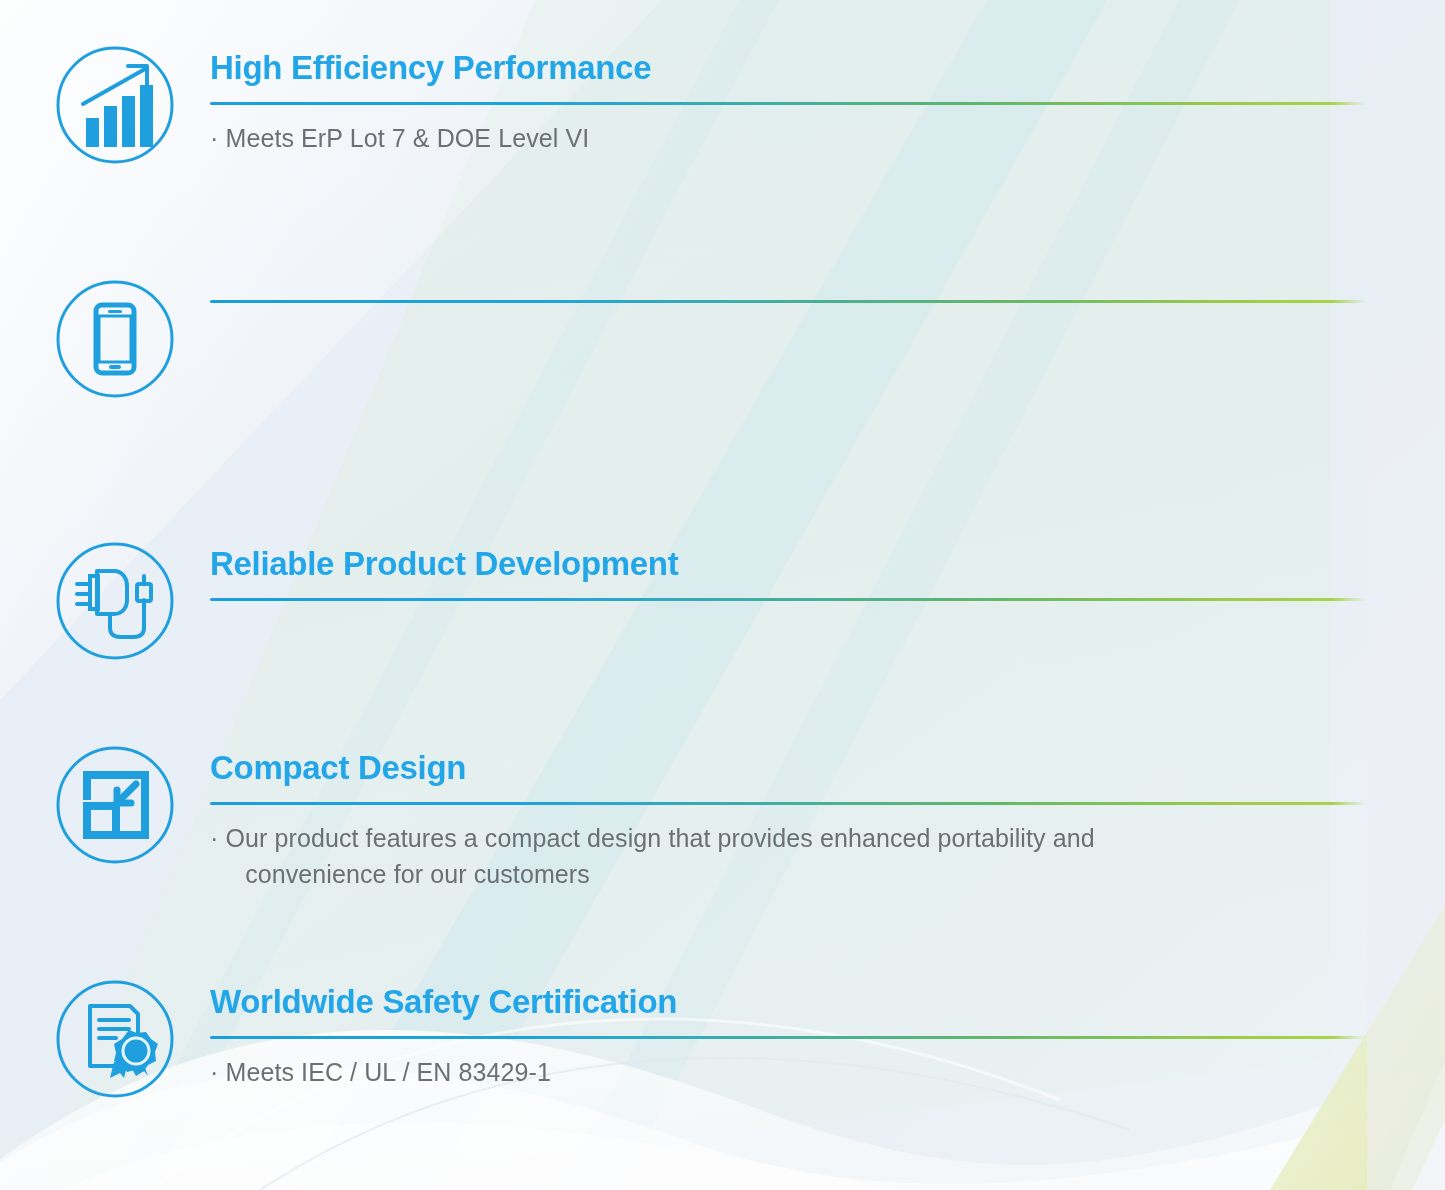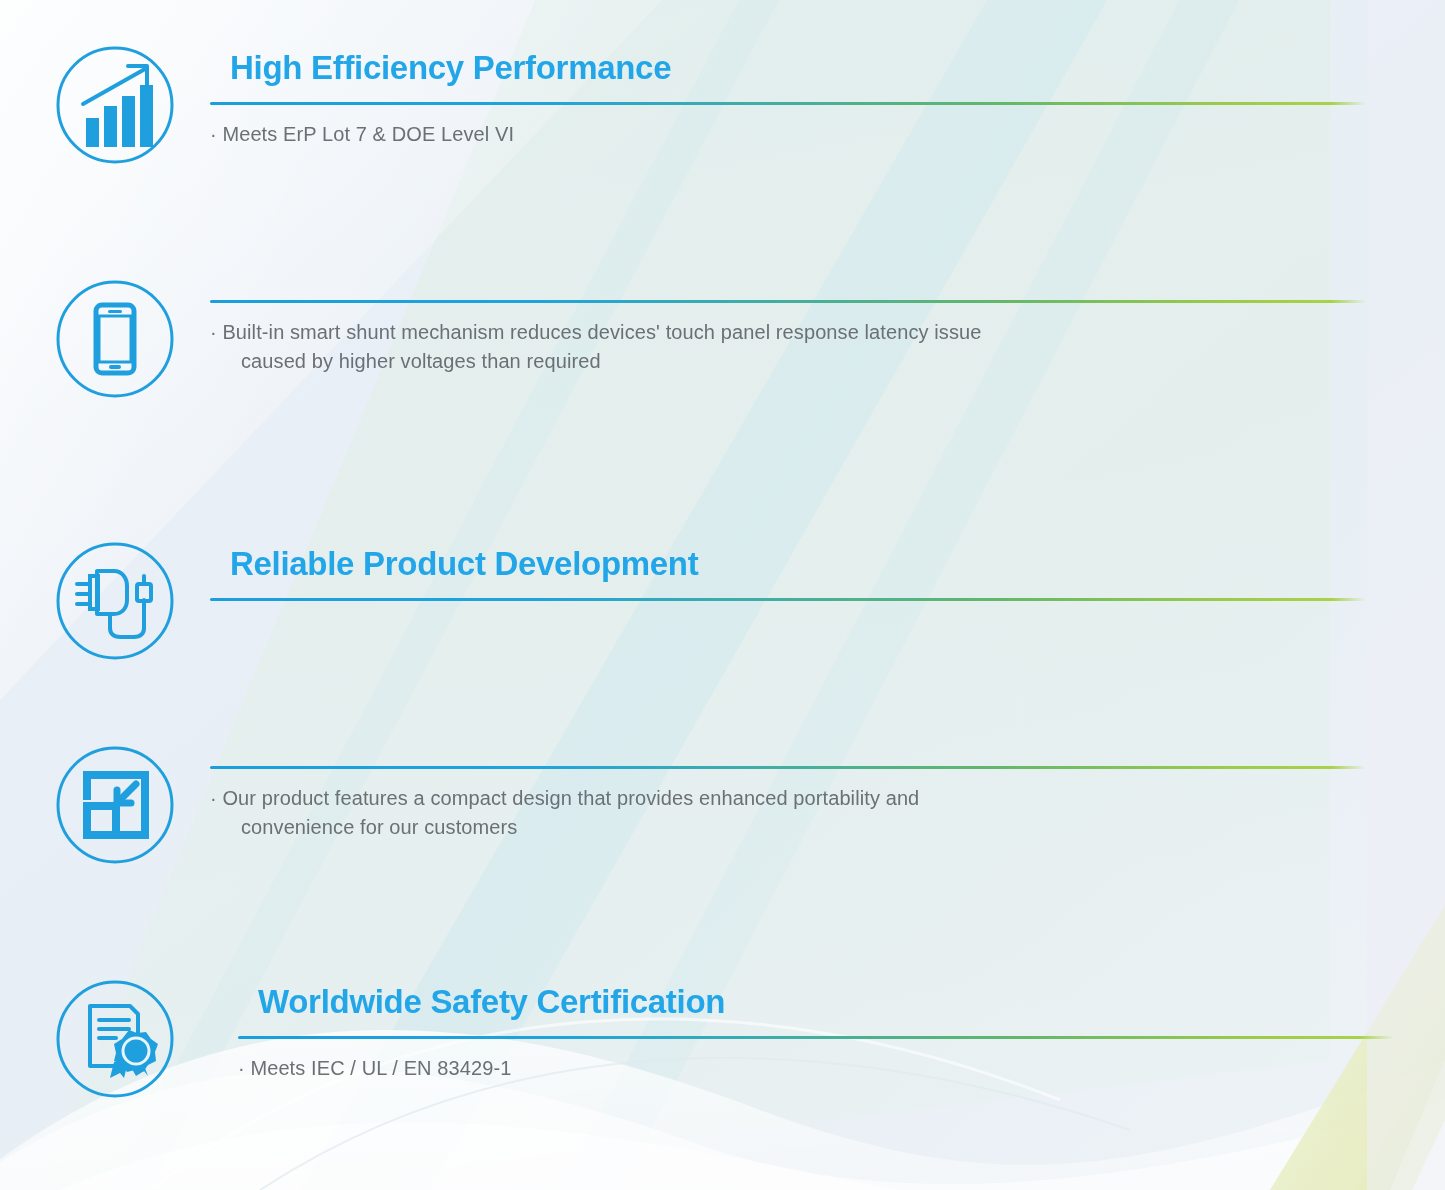--- a/index.html
+++ b/index.html
@@ -19,21 +19,21 @@
 
   .feature {
     position:absolute;
     display:flex;
     align-items:flex-start;
   }
   .feature[data-row="0"] { left:0;  top:42px;   }
   .feature[data-row="1"] { left:0;  top:276px;  }
   .feature[data-row="2"] { left:0;  top:538px;  }
   .feature[data-row="3"] { left:0;  top:742px;  }
-  .feature[data-row="4"] { left:0;  top:976px;gap:28px;  }
+  .feature[data-row="4"] { left:0;  top:976px;  }
 
   .icon-wrap {
     width:126px;
     height:126px;
     margin-left:52px;
     flex:0 0 126px;
     display:flex;
     align-items:center;
     justify-content:center;
   }
@@ -45,41 +45,40 @@
     padding-top:8px;
   }
 
   .feat-title {
     font-size:33px;
     font-weight:bold;
     color:#22a6e8;
     letter-spacing:-0.3px;
     line-height:1.08;
     white-space:nowrap;
-    margin-left:20px;
   }
 
   .feat-rule {
     height:3px;
     width:1156px;
     margin-top:16px;
     border-radius:2px;
     background:linear-gradient(to right,
         #1a9fdc 0%,
         #1fa3dd 28%,
         #63b76a 68%,
         #9ccb4a 88%,
         #a8d24a 97%,
         rgba(168,210,74,0) 100%);
   }
 
   .bullets { margin-top:15px; }
 
   .bullet {
-    font-size:20px;
+    font-size:25px;
     color:#6b7075;
     line-height:1.46;
     letter-spacing:0.1px;
     white-space:pre-wrap;
     text-indent:-14px;
     padding-left:14px;
   }
   .bullet + .bullet { margin-top:1px; }
 </style>
 </head>
@@ -170,24 +169,20 @@
       <svg width="126" height="126" viewBox="0 0 126 126">
         <circle cx="63" cy="63" r="57" fill="none" stroke="#1f9fdd" stroke-width="3"></circle>
         <rect x="44" y="29" width="38" height="68" rx="6" ry="6" fill="none" stroke="#1f9fdd" stroke-width="5"></rect>
         <rect x="47" y="40" width="32" height="46" fill="none" stroke="#1f9fdd" stroke-width="3"></rect>
         <rect x="56" y="34" width="14" height="3" rx="1.5" fill="#1f9fdd"></rect>
         <rect x="57" y="89" width="12" height="4" rx="2" fill="#1f9fdd"></rect>
       </svg>
     </div>
     <div class="body-col">
       <div class="feat-rule"></div>
-      <div class="bullets">
-        <div class="bullet">· Built-in smart shunt mechanism reduces devices' touch panel response latency issue
-   caused by higher voltages than required</div>
-      </div>
     </div>
   </div>
 
   <div class="feature" data-row="2">
     <div class="icon-wrap">
       <svg width="126" height="126" viewBox="0 0 126 126">
         <circle cx="63" cy="63" r="57" fill="none" stroke="#1f9fdd" stroke-width="3"></circle>
 
         <path d="M 45,33 L 62,33 C 70,33 75,40 75,48 L 75,62 C 75,70 70,76 62,76 L 45,76 Z" fill="none" stroke="#1f9fdd" stroke-width="4" stroke-linejoin="round"></path>
         <rect x="38" y="38" width="8" height="33" fill="none" stroke="#1f9fdd" stroke-width="4"></rect>
@@ -212,20 +207,21 @@
     <div class="icon-wrap">
       <svg width="126" height="126" viewBox="0 0 126 126">
         <circle cx="63" cy="63" r="57" fill="none" stroke="#1f9fdd" stroke-width="3"></circle>
         <path d="M 35,58 L 35,33 L 93,33 L 93,93 L 67,93" fill="none" stroke="#1f9fdd" stroke-width="8" stroke-linejoin="miter"></path>
         <rect x="35" y="64" width="29" height="29" fill="none" stroke="#1f9fdd" stroke-width="8"></rect>
         <path d="M 84,42 L 65,61" fill="none" stroke="#1f9fdd" stroke-width="7" stroke-linecap="round"></path>
         <path d="M 65,48 L 65,61 L 79,61" fill="none" stroke="#1f9fdd" stroke-width="7" stroke-linecap="round" stroke-linejoin="round"></path>
       </svg>
     </div>
     <div class="body-col">
+      <div class="feat-title">Compact Design</div>
       <div class="feat-rule"></div>
       <div class="bullets">
         <div class="bullet">· Our product features a compact design that provides enhanced portability and
    convenience for our customers</div>
       </div>
     </div>
   </div>
 
   <div class="feature" data-row="4">
     <div class="icon-wrap">

